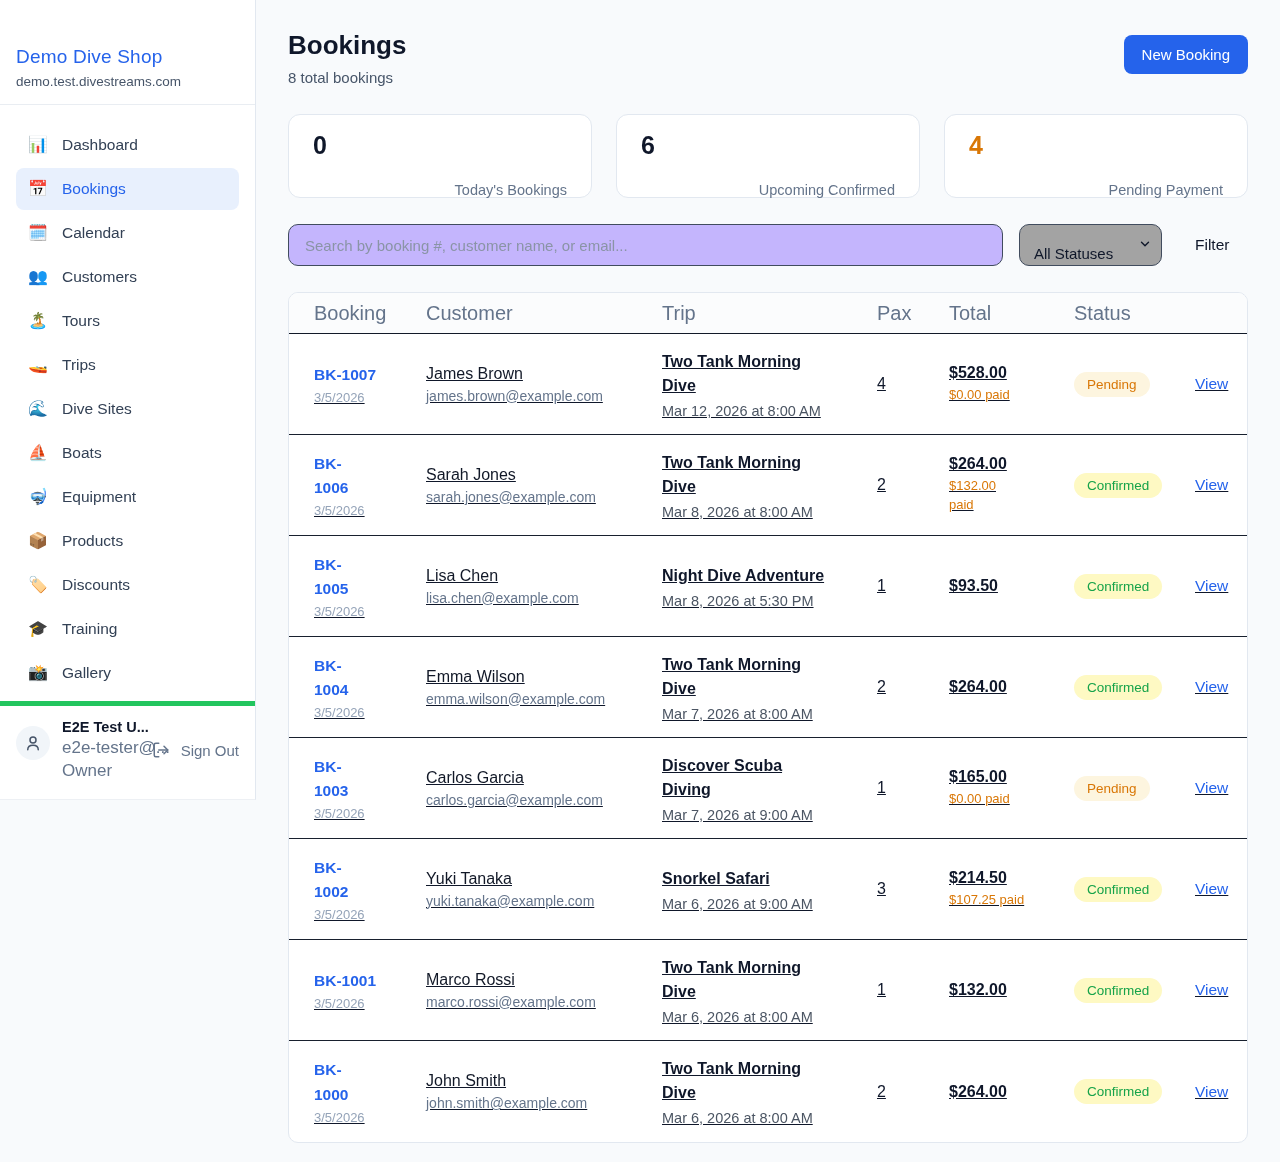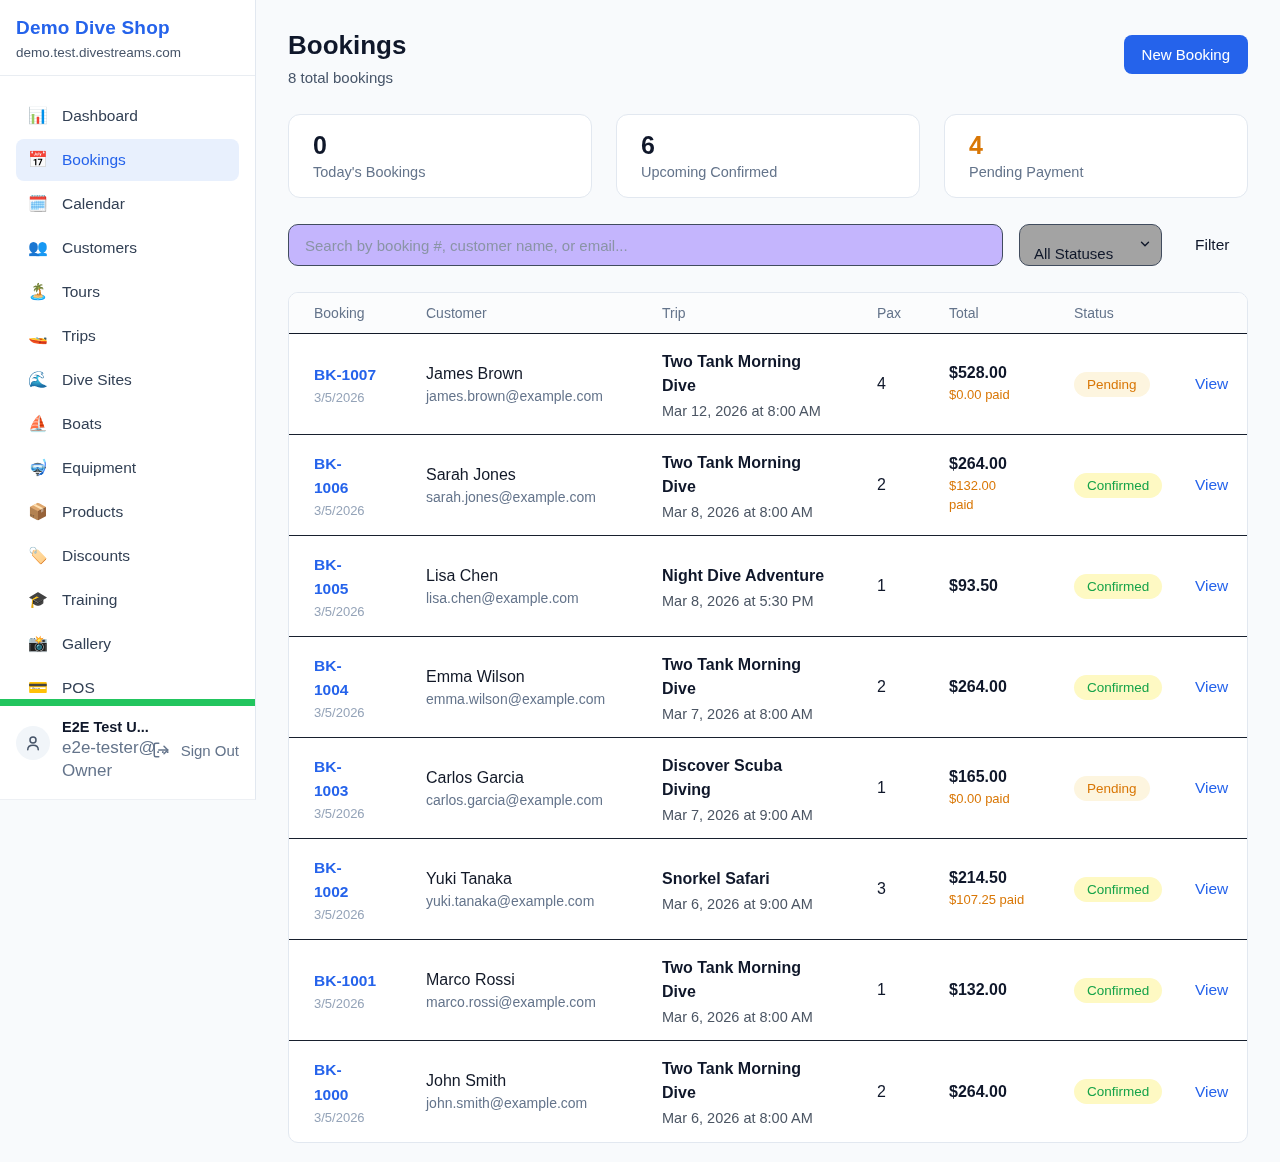--- a/index.html
+++ b/index.html
@@ -15,34 +15,34 @@
 
   
   .sidebar {
     position: absolute; left: 0; top: 0;
     width: 256px; height: 800px;
     background: #ffffff;
     border-right: 1px solid #e2e8f0;
     border-bottom: 1px solid #edf0f4;
   }
   .brand { padding: 17px 16px 15px; border-bottom: 1px solid #e9edf2; }
-  .brand-title { font-size: 19px; font-weight: 700; color: #2563eb; letter-spacing: .2px; }
+  .brand-title { font-size: 19px; font-weight: 400; color: #2563eb; letter-spacing: .2px; margin-top: 29px; }
   .brand-domain { font-size: 13.5px; color: #475569; margin-top: 6px; }
   .nav { padding: 19px 16px 0; }
   .nav-item {
     display: flex; align-items: center; gap: 14px;
     height: 42px; margin-bottom: 2px;
     padding: 0 12px; border-radius: 8px;
     font-size: 15.5px; color: #334155; cursor: pointer;
   }
   .nav-item.active { background: #e8f0fd; color: #2563eb; font-weight: 500; }
   .nav-icon { width: 20px; font-size: 16px; text-align: center; line-height: 1; }
   .sidebar-footer {
     position: absolute; left: 0; right: 0; bottom: 0;
-    border-top: 7px solid #22c55e;
+    border-top: 5px solid #22c55e;
     padding: 13px 16px 18px;
     display: flex; gap: 12px; background: #fff;
   }
   .avatar {
     width: 34px; height: 34px; border-radius: 50%;
     background: #f1f5f9; flex: 0 0 34px;
     display: flex; align-items: center; justify-content: center;
     margin-top: 7px;
   }
   .user-info { flex: 1; min-width: 0; }
@@ -65,21 +65,21 @@
     padding: 11px 18px; margin-top: 5px; cursor: pointer;
   }
 
   .stats { display: grid; grid-template-columns: repeat(3, 1fr); gap: 24px; margin-top: 28px; }
   .stat-card {
     background: #fff; border: 1px solid #e2e8f0; border-radius: 12px;
     height: 84px; padding: 16px 24px;
   }
   .stat-value { font-size: 25px; font-weight: 700; color: #0f172a; line-height: 1.15; }
   .stat-value.orange { color: #d97706; }
-  .stat-label { font-size: 14.5px; color: #64748b; margin-top: 4px; }
+  .stat-label { font-size: 14.5px; color: #64748b; margin-top: 22px; text-align: right; }
 
   .filter-row { display: flex; align-items: center; margin-top: 26px; }
   .search-input {
     width: 715px; height: 42px;
     border: 1px solid #414c5e; border-radius: 10px;
     background: #c4b5fd; padding: 0 16px;
     font-size: 15px; font-family: inherit; color: #0f172a;
   }
   .search-input::placeholder { color: #8a94a6; }
   .select-wrap { position: relative; margin-left: 16px; }
@@ -102,23 +102,23 @@
     border: 1px solid #e2e8f0; border-radius: 10px; overflow: hidden;
   }
   .thead, .trow {
     display: grid;
     grid-template-columns: 112px 236px 215px 72px 125px 121px 1fr;
     padding: 0 16px 0 25px;
   }
   .thead {
     height: 41px; align-items: center;
     background: #fbfcfd; border-bottom: 1px solid #121a28;
-    font-size: 14px; color: #64748b; font-weight: 500;
-  }
-  .trow { min-height: 101px; align-items: center; border-bottom: 1px solid #18202e; }
+    font-size: 20px; color: #64748b; font-weight: 500;
+  }
+  .trow { min-height: 101px; align-items: center; border-bottom: 1px solid #18202e; text-decoration: underline; }
   .trow:last-child { border-bottom: none; }
   .bk-id { display: inline-block; color: #2563eb; font-weight: 700; font-size: 15.5px; white-space: pre-line; line-height: 1.55; cursor: pointer; }
   .bk-date { color: #94a3b8; font-size: 13px; margin-top: 3px; }
   .cust-name { font-size: 16px; color: #111827; }
   .cust-email { font-size: 14px; color: #64748b; margin-top: 5px; }
   .trip-name { font-size: 16px; font-weight: 600; color: #0f172a; white-space: pre-line; line-height: 1.5; }
   .trip-time { font-size: 14.5px; color: #4b5563; margin-top: 5px; }
   .pax-cell { font-size: 16px; color: #0f172a; }
   .amount { font-size: 16px; font-weight: 700; color: #0f172a; }
   .paid { font-size: 13px; color: #d97706; margin-top: 4px; white-space: pre-line; line-height: 1.45; }

